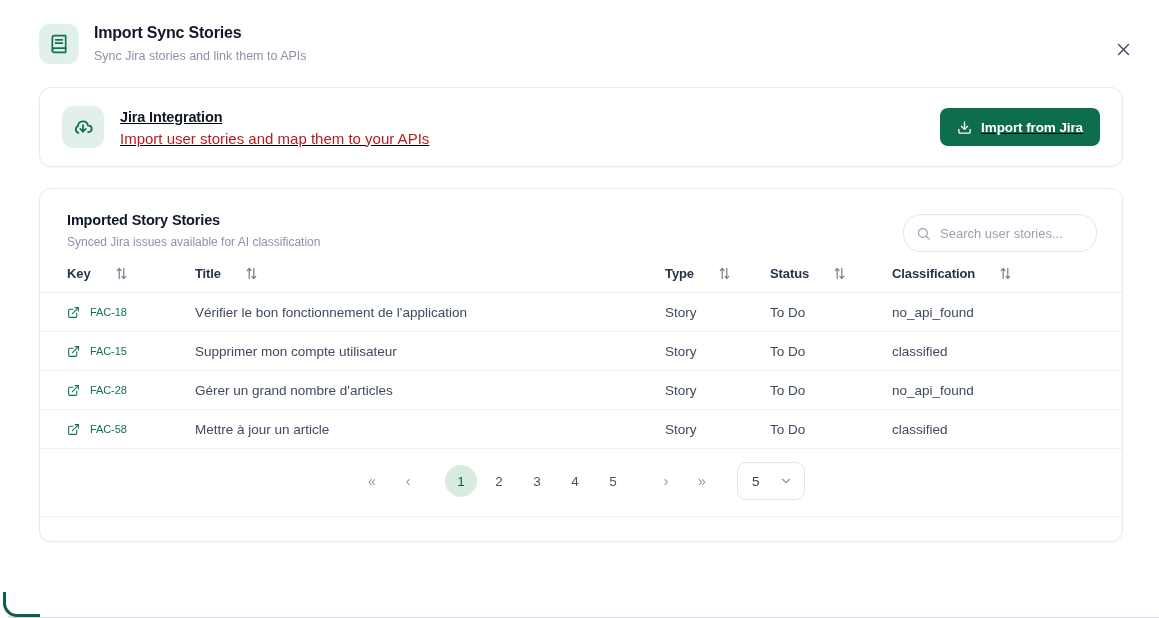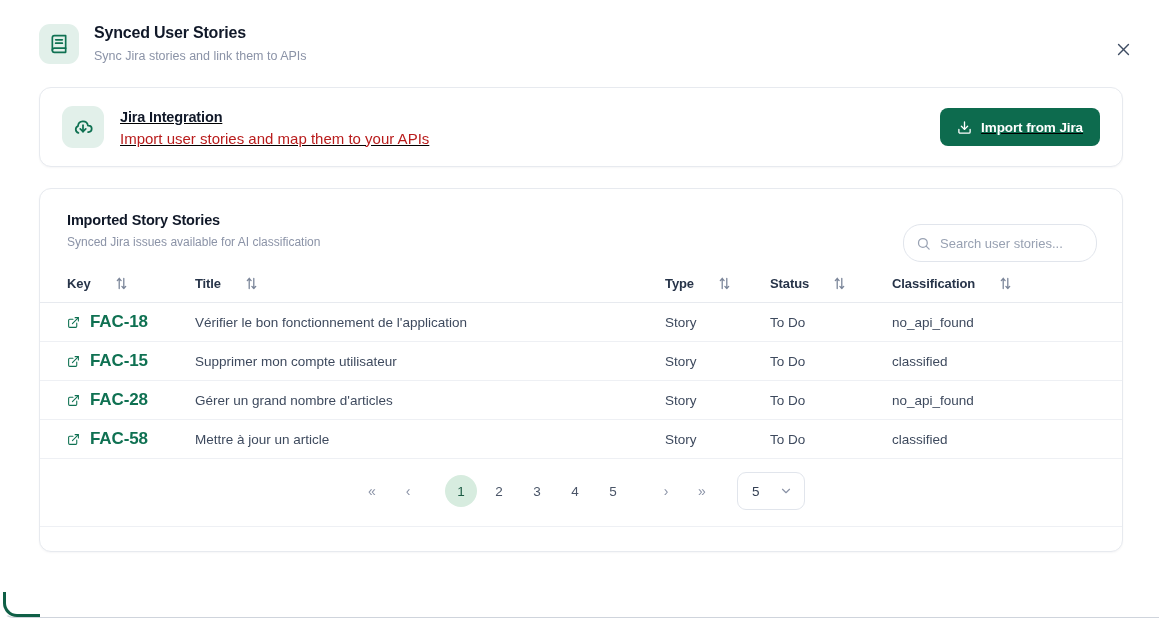--- a/index.html
+++ b/index.html
@@ -148,21 +148,21 @@
   .tc-head-left { flex: 1 1 auto; }
   .search-wrap {
     width: 194px;
     height: 38px;
     border: 1px solid #e1e5ec;
     border-radius: 18px;
     display: flex;
     align-items: center;
     padding: 0 12px;
     background: #fff;
-    margin-top: 13px;
+    margin-top: 3px;
   }
   .search-wrap input {
     border: none;
     outline: none;
     font-size: 13px;
     color: #344054;
     font-family: "Liberation Sans", sans-serif;
     width: 100%;
     margin-left: 9px;
     background: transparent;
@@ -192,22 +192,22 @@
   }
   tbody tr:last-child td { border-bottom: 1px solid #eef0f4; }
   .col-key { padding-left: 27px !important; width: 155px; }
   .col-title { width: 470px; }
   .col-type { width: 105px; }
   .col-status { width: 122px; }
   .col-class { padding-right: 27px !important; }
   .key-cell { display: flex; align-items: center; gap: 10px; }
   .key-link {
     color: #0f7152;
-    font-weight: 700;
-    font-size: 17px;
+    font-weight: 400;
+    font-size: 11px;
     cursor: pointer;
     letter-spacing: -0.1px;
   }
   .title-cell { color: #3e4a5e; }
 
   
   .pagination {
     display: flex;
     align-items: center;
     justify-content: center;
@@ -267,21 +267,21 @@
   <div class="modal-header">
     <div class="header-icon">
       <svg width="20" height="20" viewBox="0 0 24 24" fill="none" stroke="#0f7152" stroke-width="2" stroke-linecap="round" stroke-linejoin="round">
         <path d="M4 19.5A2.5 2.5 0 0 1 6.5 17H20"></path>
         <path d="M6.5 2H20v20H6.5A2.5 2.5 0 0 1 4 19.5v-15A2.5 2.5 0 0 1 6.5 2z"></path>
         <line x1="8" y1="7" x2="16" y2="7"></line>
         <line x1="8" y1="11" x2="16" y2="11"></line>
       </svg>
     </div>
     <div class="header-text">
-      <div class="header-title">Synced User Stories</div>
+      <div class="header-title">Import Sync Stories</div>
       <div class="header-sub">Sync Jira stories and link them to APIs</div>
     </div>
     <button class="close-btn">
       <svg width="17" height="17" viewBox="0 0 24 24" fill="none" stroke="#3f4d63" stroke-width="2" stroke-linecap="round">
         <line x1="5" y1="5" x2="19" y2="19"></line>
         <line x1="19" y1="5" x2="5" y2="19"></line>
       </svg>
     </button>
   </div>
 

